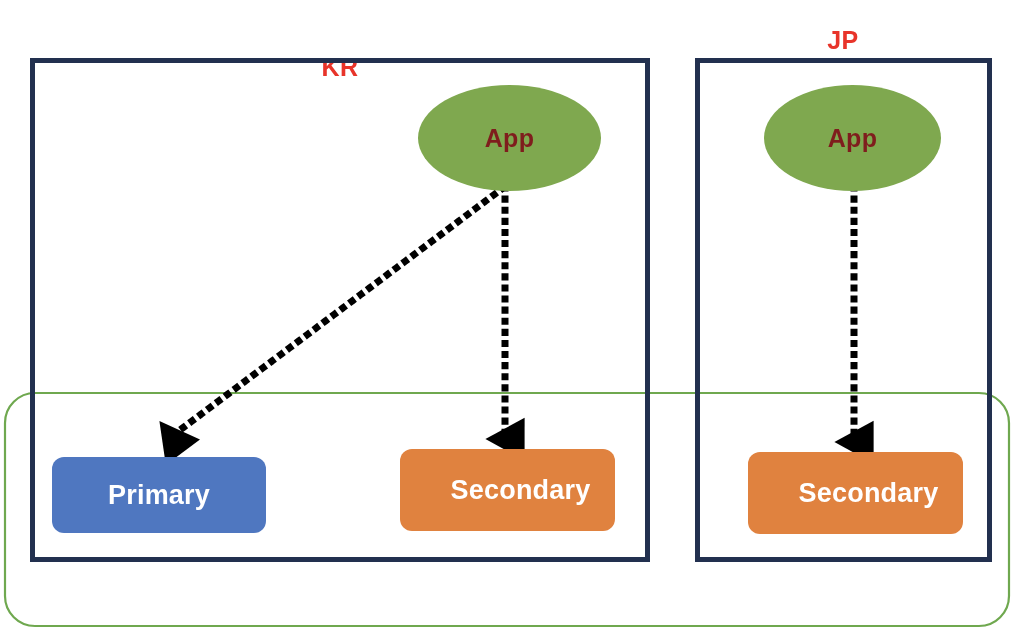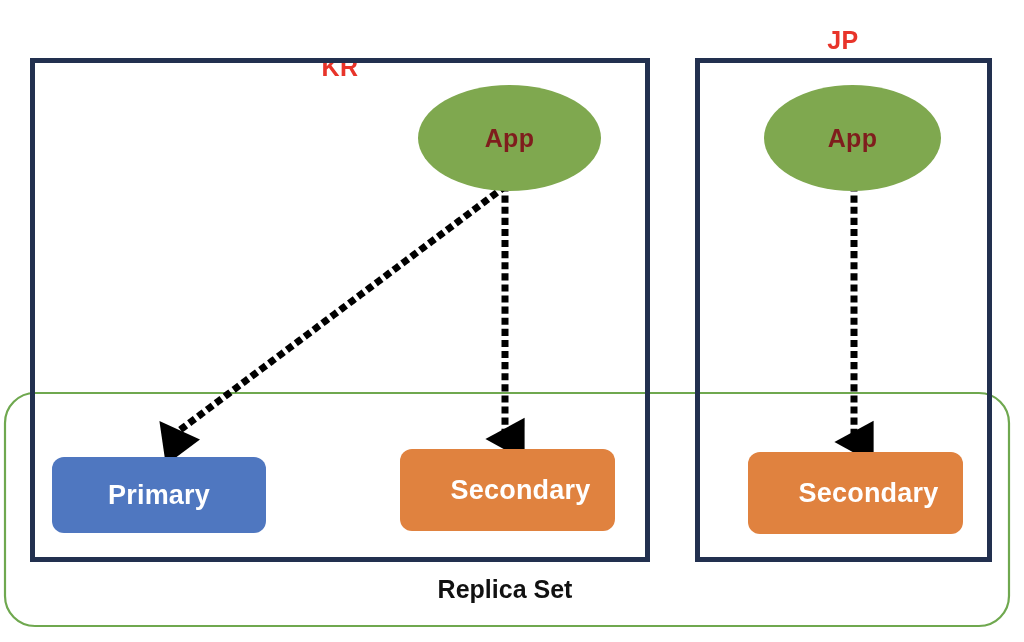--- a/index.html
+++ b/index.html
@@ -132,15 +132,14 @@
   </div>
 
   <div class="node-rect node-secondary" style="left:400px; top:449px; width:215px; height:82px;">
     <span class="node-text">Secondary</span>
   </div>
 
   <div class="node-rect node-secondary" style="left:748px; top:452px; width:215px; height:82px;">
     <span class="node-text">Secondary</span>
   </div>
 
-  <div class="group-caption" style="left:505px; top:589px;">Replica Set</div>
 
 </div>
 
 </body></html>

